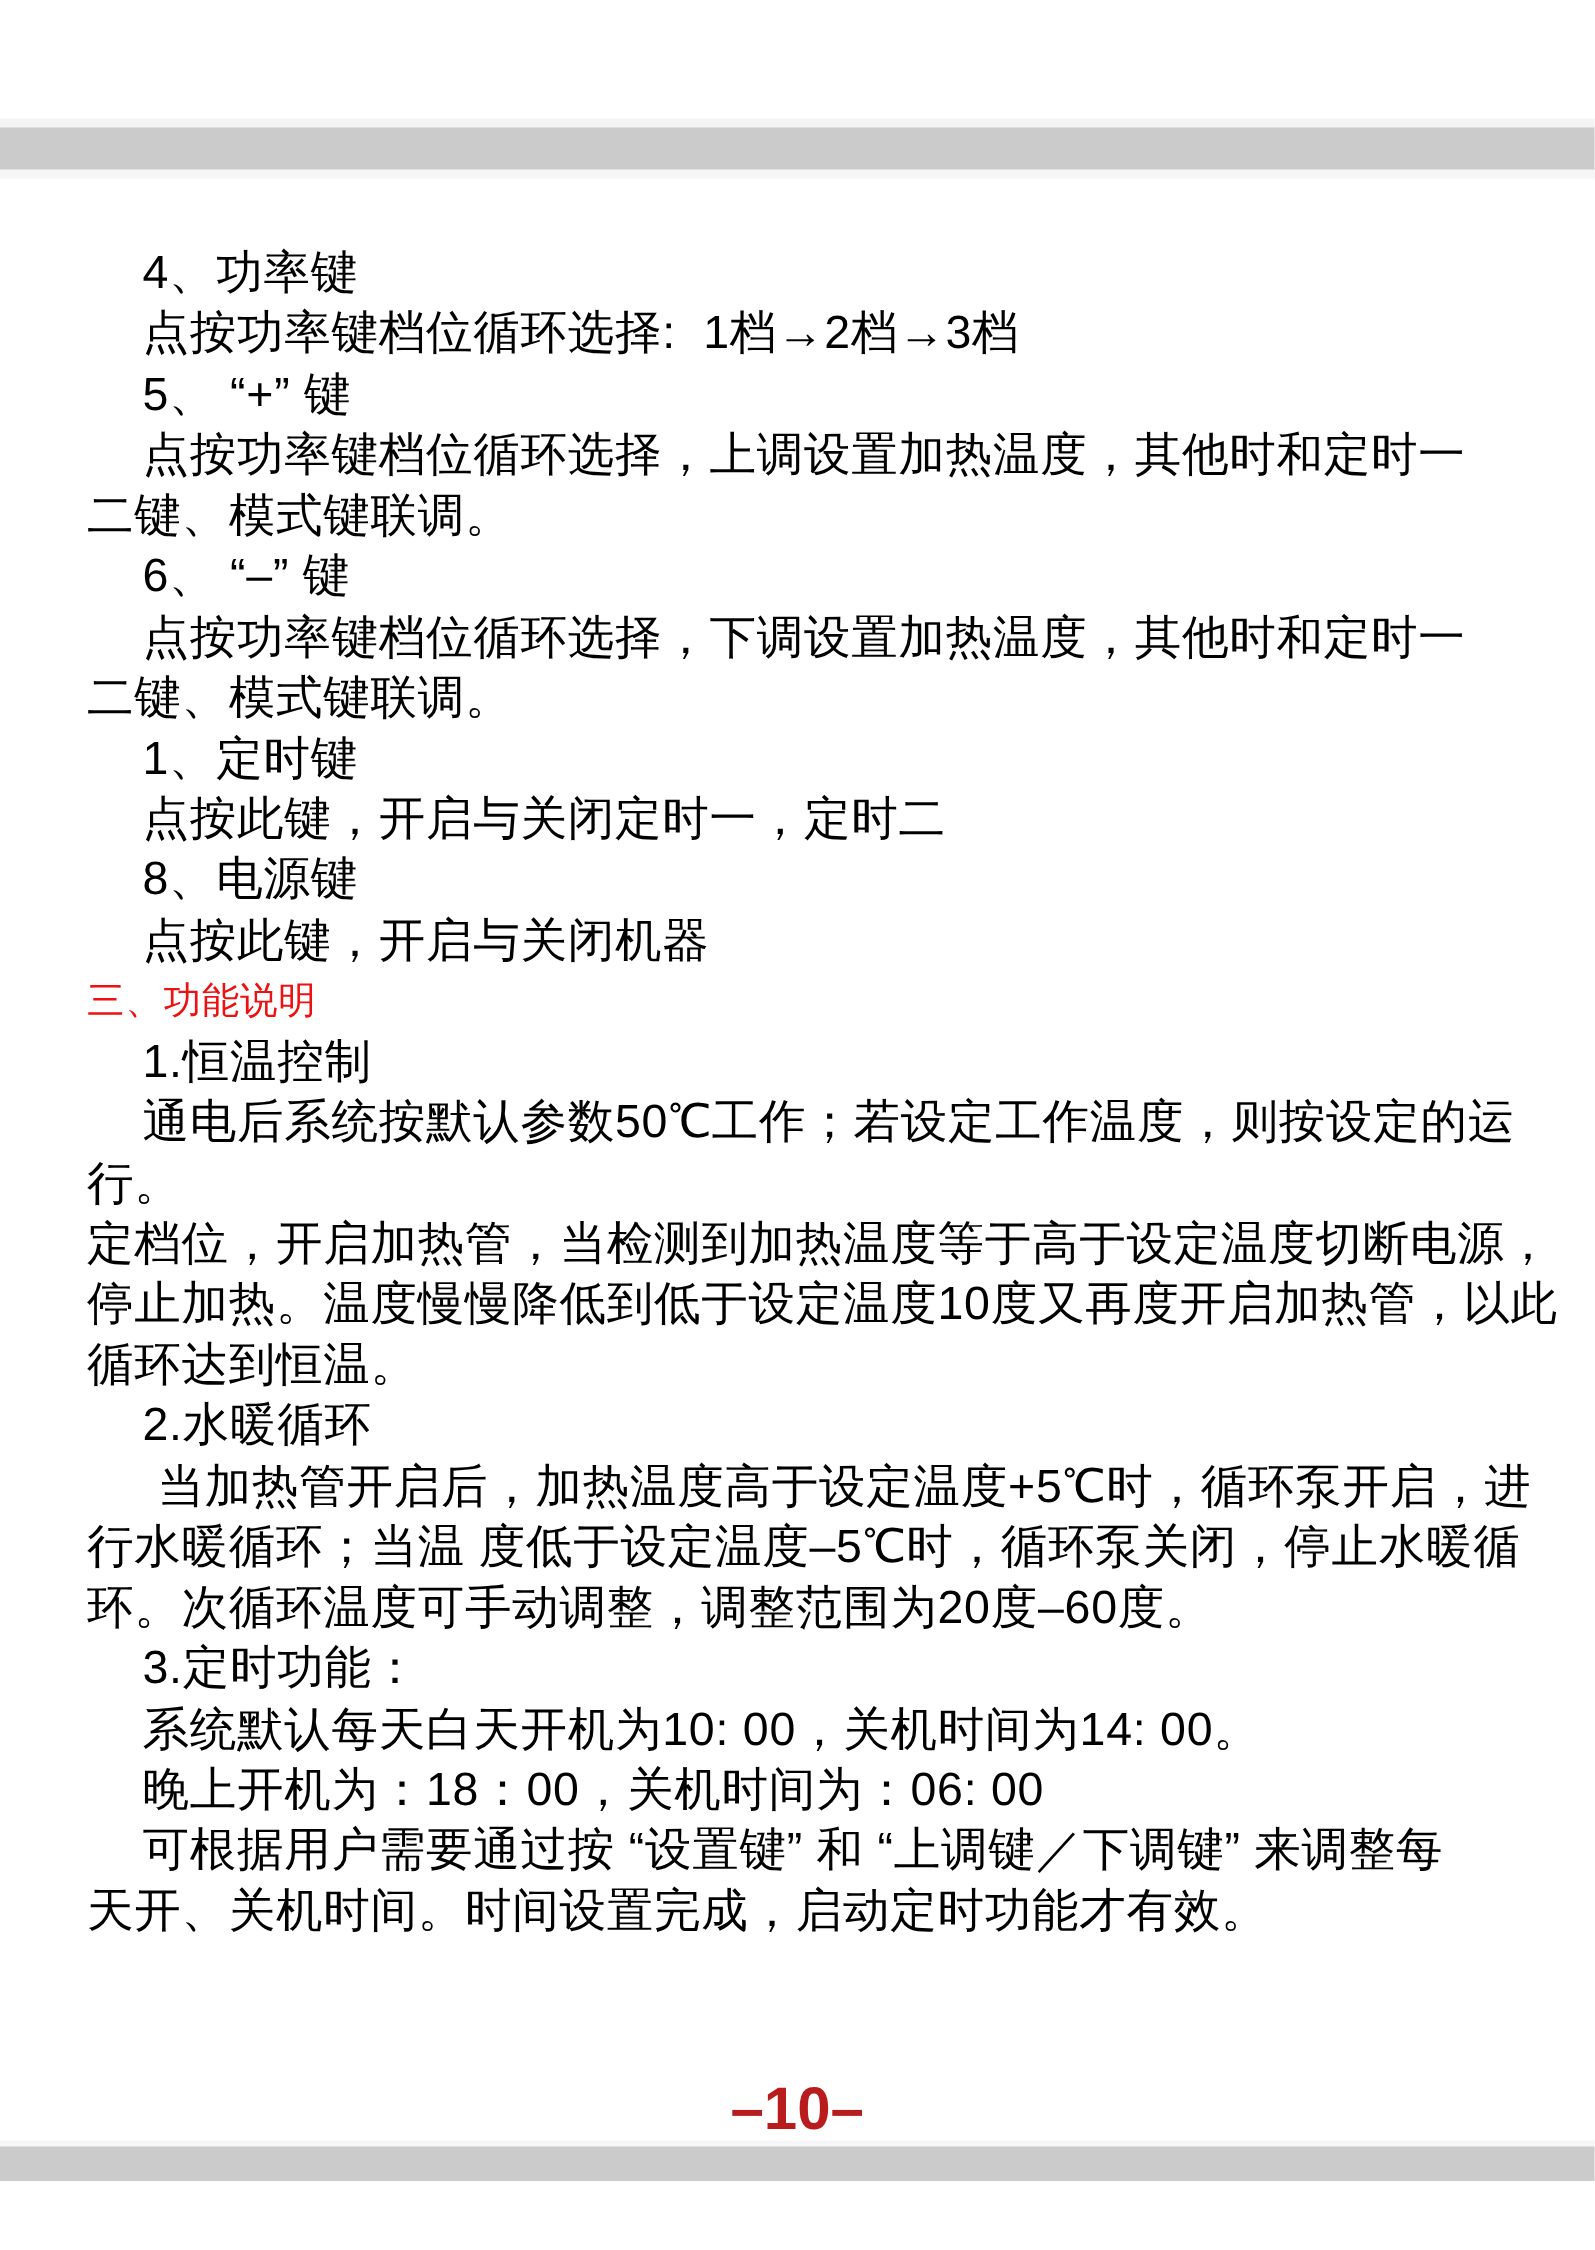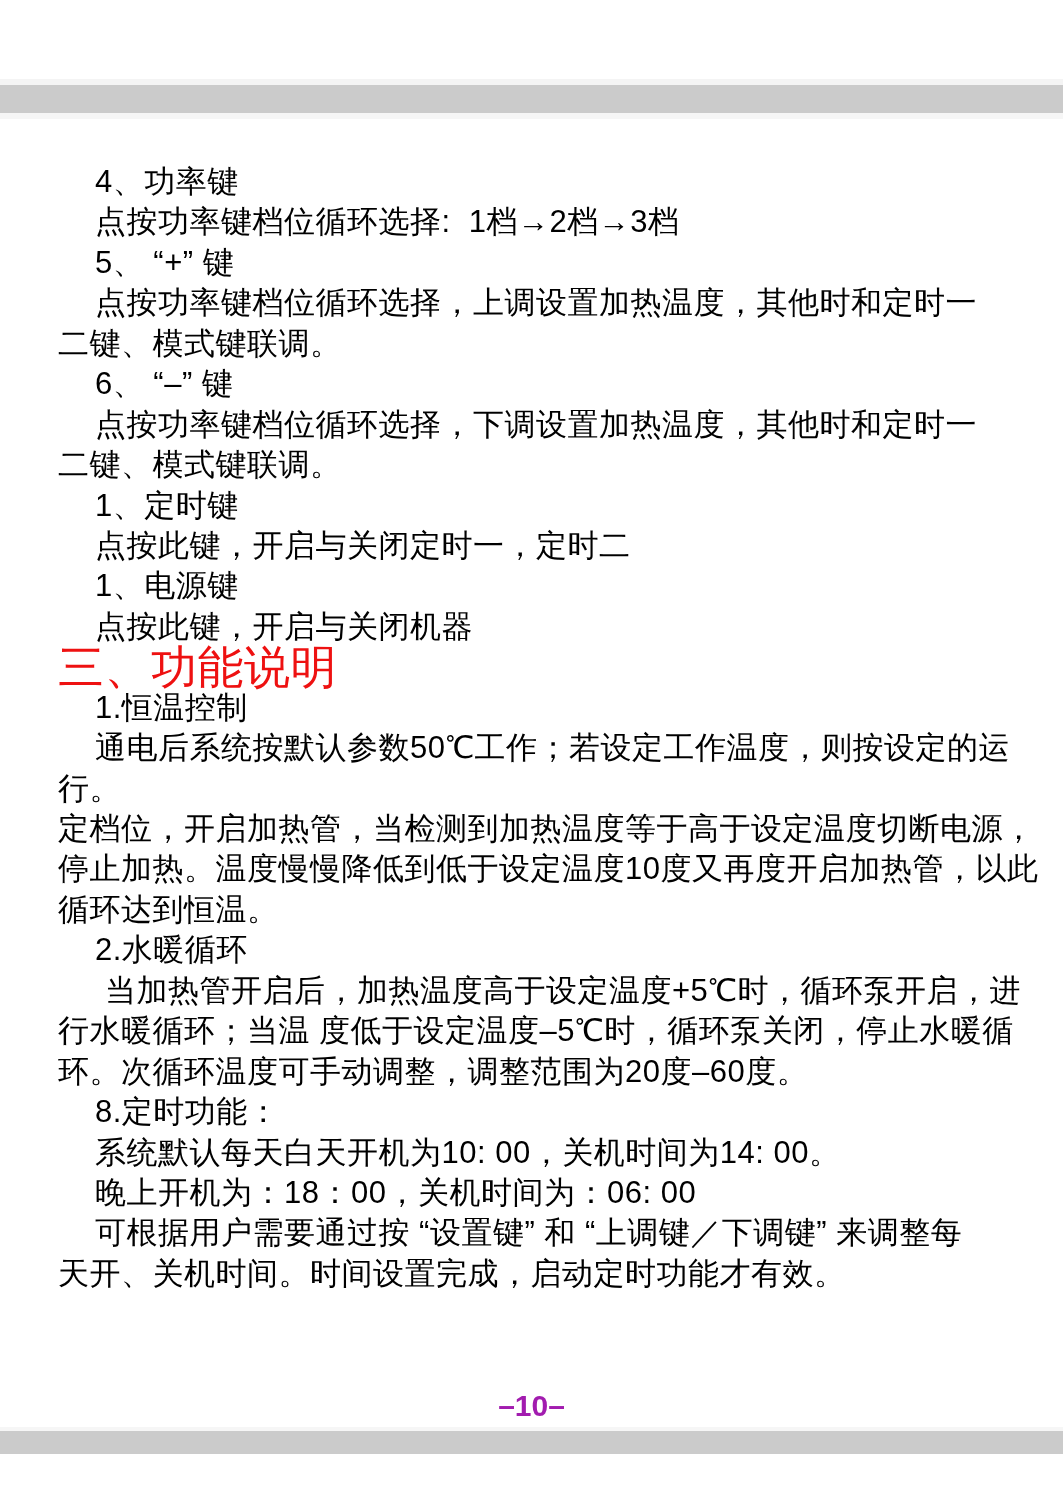--- a/index.html
+++ b/index.html
@@ -24,26 +24,26 @@
     height: 40.45px; line-height: 40.45px;
     font-size: 31px; font-weight: 400;
     color: #000000;
     white-space: pre;
     letter-spacing: 0.5px;
   }
   .ind    { padding-left: 37px; }
   .ind-lg { padding-left: 47px; }
   .line.red {
     color: #ee1111;
-    font-size: 46px;
+    font-size: 25px;
   }
   .page-number {
     position: absolute; top: 1389px; left: 0; width: 1063px;
     text-align: center;
-    font-size: 30px; font-weight: 700; color: #a21caf;
+    font-size: 40px; font-weight: 700; color: #b91c1c;
     height: 34px; line-height: 34px;
   }
 </style>
 </head>
 <body>
 
 <div class="page">
 
   <div class="bar top"></div>
 
@@ -51,34 +51,34 @@
     <div class="line ind">4、功率键</div>
     <div class="line ind">点按功率键档位循环选择:  1档→2档→3档</div>
     <div class="line ind">5、 “+” 键</div>
     <div class="line ind">点按功率键档位循环选择，上调设置加热温度，其他时和定时一</div>
     <div class="line">二键、模式键联调。</div>
     <div class="line ind">6、 “–” 键</div>
     <div class="line ind">点按功率键档位循环选择，下调设置加热温度，其他时和定时一</div>
     <div class="line">二键、模式键联调。</div>
     <div class="line ind">1、定时键</div>
     <div class="line ind">点按此键，开启与关闭定时一，定时二</div>
-    <div class="line ind">1、电源键</div>
+    <div class="line ind">8、电源键</div>
     <div class="line ind">点按此键，开启与关闭机器</div>
     <div class="line red">三、功能说明</div>
     <div class="line ind">1.恒温控制</div>
     <div class="line ind">通电后系统按默认参数50℃工作；若设定工作温度，则按设定的运</div>
     <div class="line">行。</div>
     <div class="line">定档位，开启加热管，当检测到加热温度等于高于设定温度切断电源，</div>
     <div class="line">停止加热。温度慢慢降低到低于设定温度10度又再度开启加热管，以此</div>
     <div class="line">循环达到恒温。</div>
     <div class="line ind">2.水暖循环</div>
     <div class="line ind-lg">当加热管开启后，加热温度高于设定温度+5℃时，循环泵开启，进</div>
     <div class="line">行水暖循环；当温 度低于设定温度–5℃时，循环泵关闭，停止水暖循</div>
     <div class="line">环。次循环温度可手动调整，调整范围为20度–60度。</div>
-    <div class="line ind">8.定时功能：</div>
+    <div class="line ind">3.定时功能：</div>
     <div class="line ind">系统默认每天白天开机为10: 00，关机时间为14: 00。</div>
     <div class="line ind">晚上开机为：18：00，关机时间为：06: 00</div>
     <div class="line ind">可根据用户需要通过按 “设置键” 和 “上调键／下调键” 来调整每</div>
     <div class="line">天开、关机时间。时间设置完成，启动定时功能才有效。</div>
   </div>
 
   <div class="page-number">–10–</div>
 
   <div class="bar bottom"></div>
 

